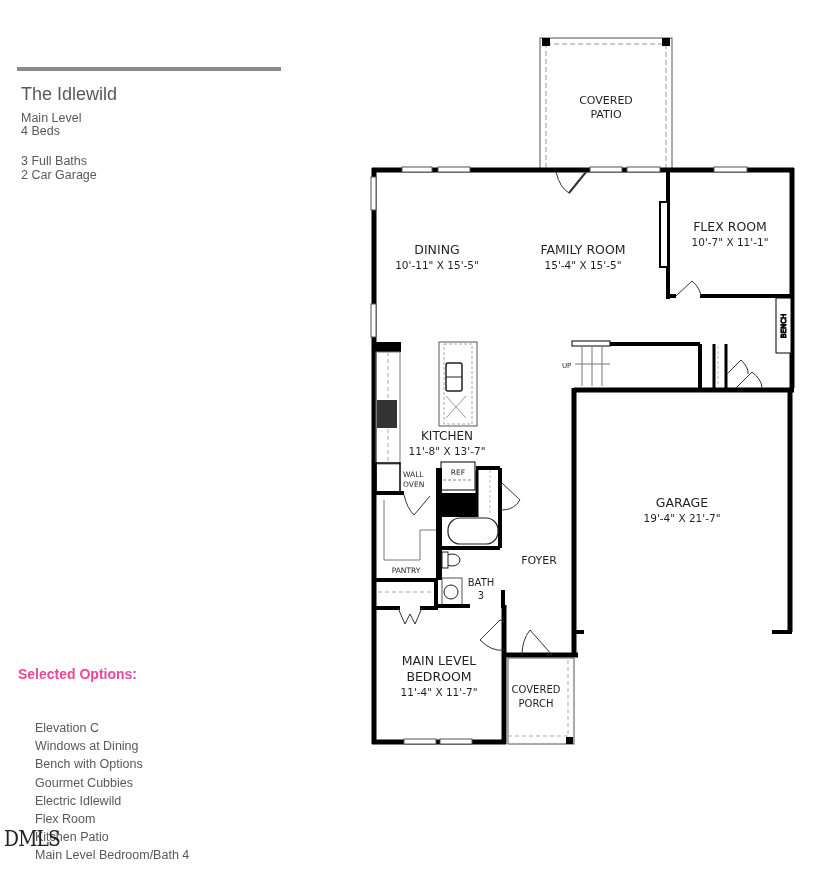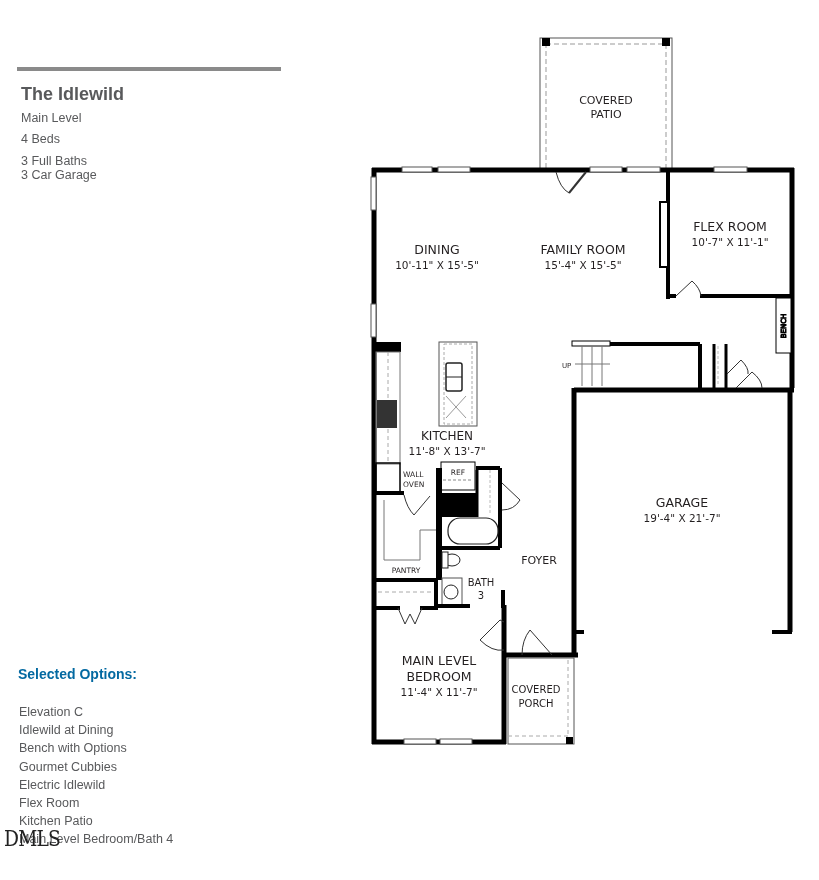--- a/index.html
+++ b/index.html
@@ -1,39 +1,39 @@
 <!DOCTYPE html>
 <html><head>
 <meta charset="utf-8">
 <style>
   html, body { margin:0; padding:0; background:#ffffff; }
   body { width:819px; height:880px; position:relative; overflow:hidden; font-family:"Liberation Sans", sans-serif; color:#58595b; }
   .rule { position:absolute; left:17px; top:67px; width:264px; height:4px; background:#8a8a8a; }
-  .title { position:absolute; left:21px; top:84px; font-size:18px; font-weight:bold; color:#58595b; }
+  .title { position:absolute; left:21px; top:84px; font-size:18px; font-weight:normal; color:#58595b; }
   .sub { position:absolute; left:21px; font-size:12.5px; color:#58595b; }
-  .opt-title { position:absolute; left:18px; top:666px; font-size:14px; font-weight:bold; color:#0369a1; }
-  .opt-list { position:absolute; left:18px; top:702px; font-size:12.5px; line-height:18.2px; color:#58595b; margin:1px; padding:0; list-style:none; }
+  .opt-title { position:absolute; left:18px; top:666px; font-size:14px; font-weight:bold; color:#ec4899; }
+  .opt-list { position:absolute; left:18px; top:702px; font-size:12.5px; line-height:18.2px; color:#58595b; margin:17px; padding:0; list-style:none; }
   .mls { position:absolute; left:4px; top:826px; font-family:"DejaVu Serif", serif; font-size:22px; color:#222; letter-spacing:-1px; transform:scaleX(0.85); transform-origin:left; background:transparent; }
   svg.plan { position:absolute; left:0; top:0; }
   svg text { font-family:"DejaVu Sans", sans-serif; fill:#231f20; }
 </style>
 </head>
 <body>
 
 <div class="rule"></div>
 <div class="title">The Idlewild</div>
 <div class="sub" style="top:111px">Main Level</div>
-<div class="sub" style="top:132px">4 Beds</div>
+<div class="sub" style="top:124px">4 Beds</div>
 <div class="sub" style="top:154px">3 Full Baths</div>
-<div class="sub" style="top:168px">3 Car Garage</div>
+<div class="sub" style="top:168px">2 Car Garage</div>
 
 <div class="opt-title">Selected Options:</div>
 <ul class="opt-list">
   <li>Elevation C</li>
-  <li>Idlewild at Dining</li>
+  <li>Windows at Dining</li>
   <li>Bench with Options</li>
   <li>Gourmet Cubbies</li>
   <li>Electric Idlewild</li>
   <li>Flex Room</li>
   <li>Kitchen Patio</li>
   <li>Main Level Bedroom/Bath 4</li>
 </ul>
 <div class="mls">DMLS</div>
 
 <svg class="plan" width="819" height="880" viewBox="0 0 819 880">

